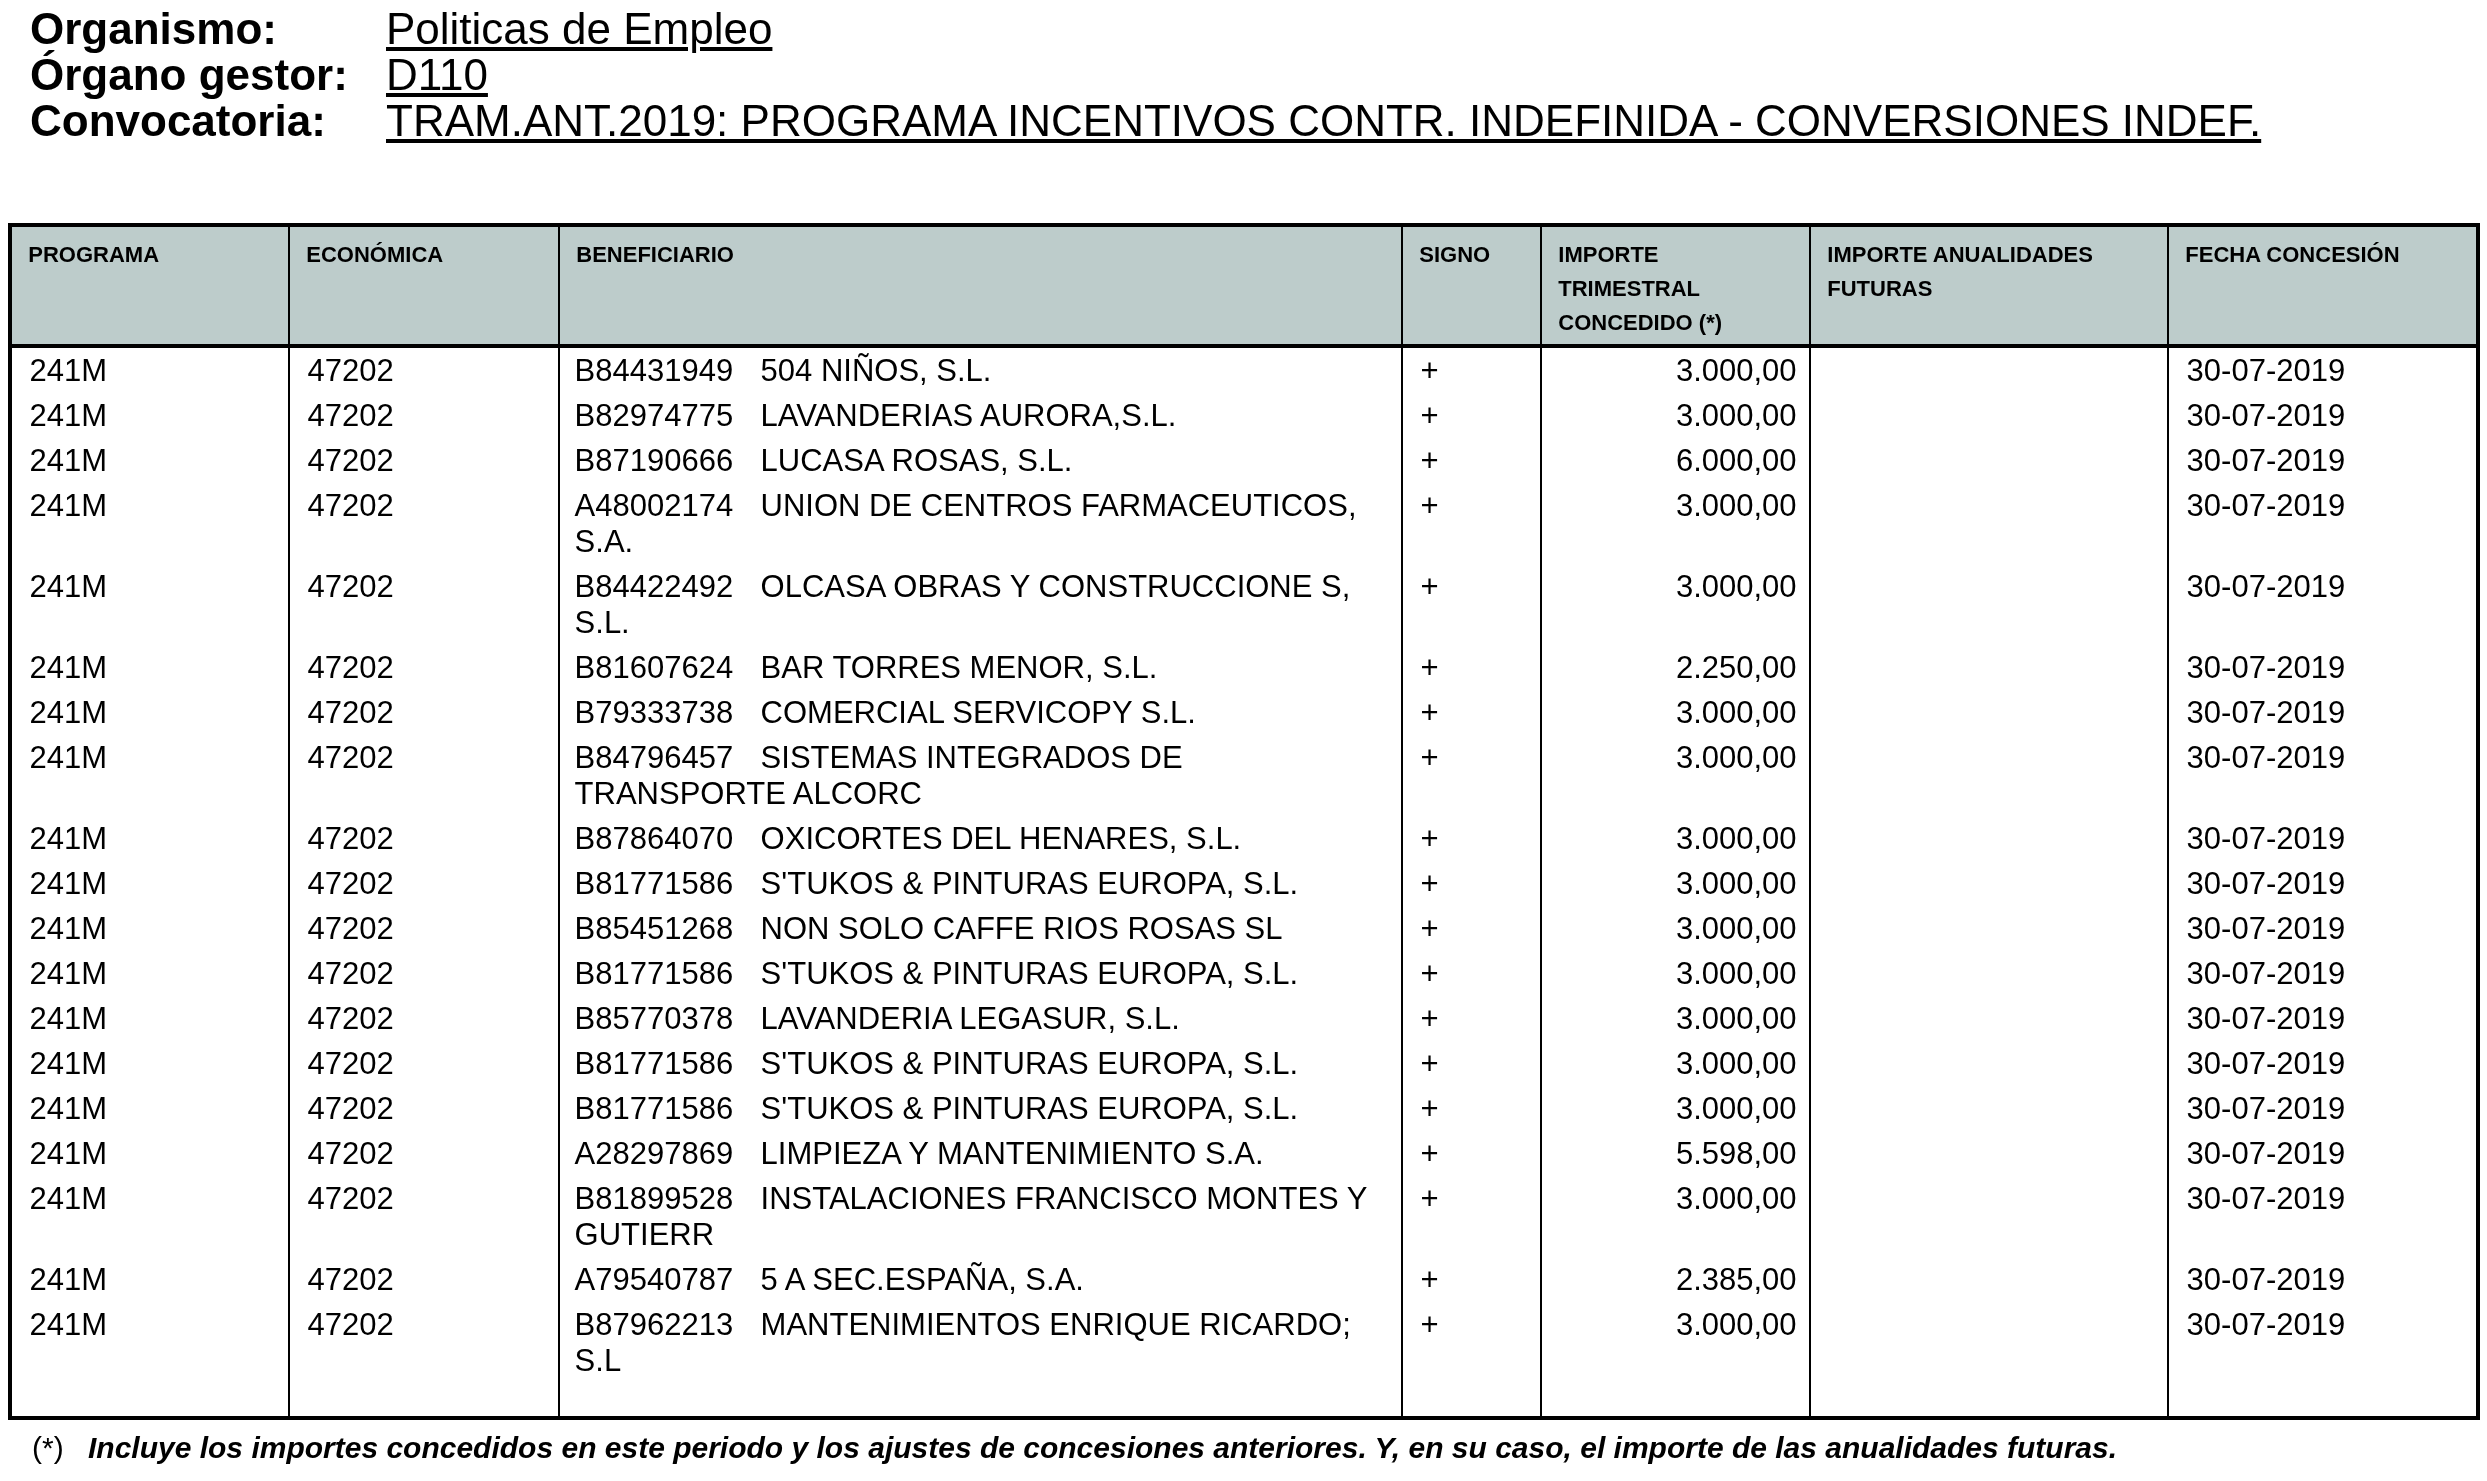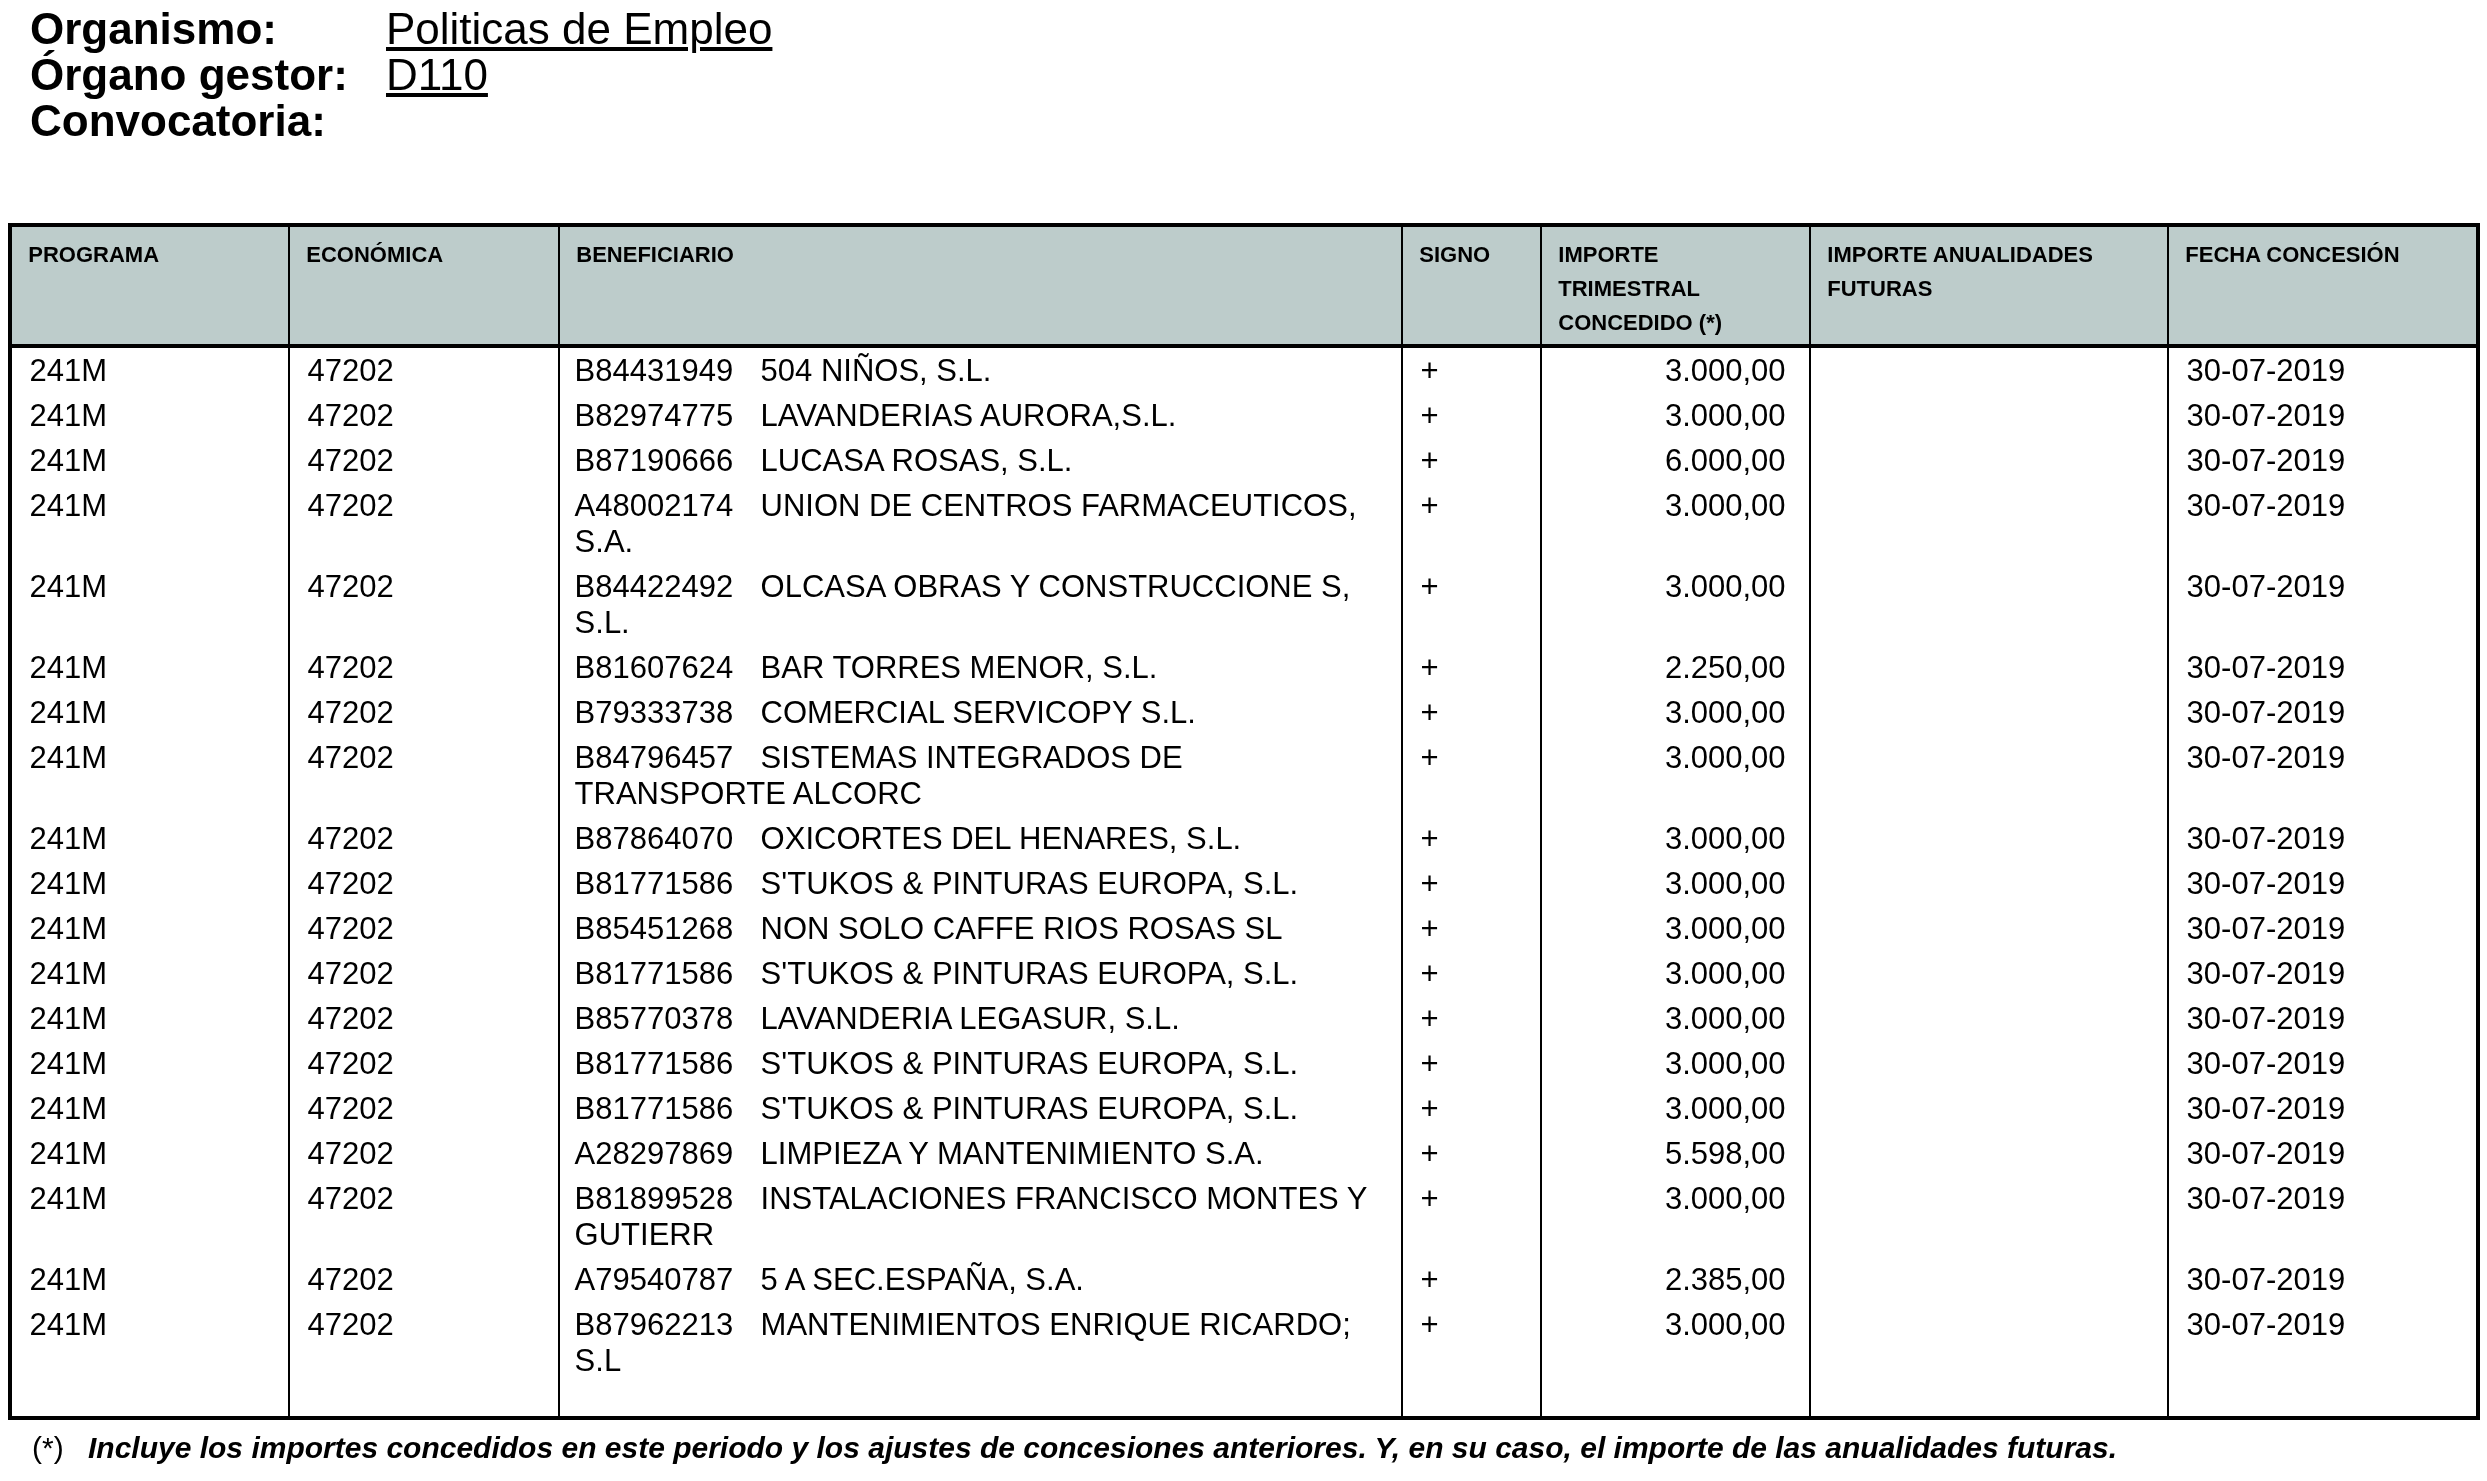--- a/index.html
+++ b/index.html
@@ -30,21 +30,21 @@
     text-align:left; vertical-align:top;
     padding:10.6px 4.5px 4.5px 16.7px;
   }
   .grants-table td {
     border-left:2.3px solid #000; border-right:2.3px solid #000;
     font-size:31px; line-height:36px;
     vertical-align:top; text-align:left;
     padding:4.5px 18px; height:45px; box-sizing:border-box;
     overflow:hidden;
   }
-  .grants-table td.num { text-align:right; padding-right:23px; }
+  .grants-table td.num { text-align:right; padding-right:12px; }
   .grants-table td.beneficiario { padding-left:15px; padding-right:3px; }
   .nif { display:inline-block; width:186px; }
   .filler-row td { height:35px; }
 
   
   .footnote { position:absolute; top:1430px; left:32px; display:flex; font-size:30px; line-height:36px; }
   .footnote-marker { flex:0 0 56px; width:56px; }
   .footnote-text { font-weight:bold; font-style:italic; white-space:nowrap; }
 </style>
 </head>
@@ -54,20 +54,21 @@
   <div class="info-row">
     <span class="info-label">Organismo:</span>
     <span class="info-value">Politicas de Empleo</span>
   </div>
   <div class="info-row">
     <span class="info-label">Órgano gestor:</span>
     <span class="info-value">D110</span>
   </div>
   <div class="info-row">
     <span class="info-label">Convocatoria:</span>
+    <span class="info-value">TRAM.ANT.2019: PROGRAMA INCENTIVOS CONTR. INDEFINIDA - CONVERSIONES INDEF.</span>
   </div>
 </div>
 
 <table class="grants-table">
   <colgroup>
     <col style="width:279px">
     <col style="width:270px">
     <col style="width:843px">
     <col style="width:139px">
     <col style="width:269px">

